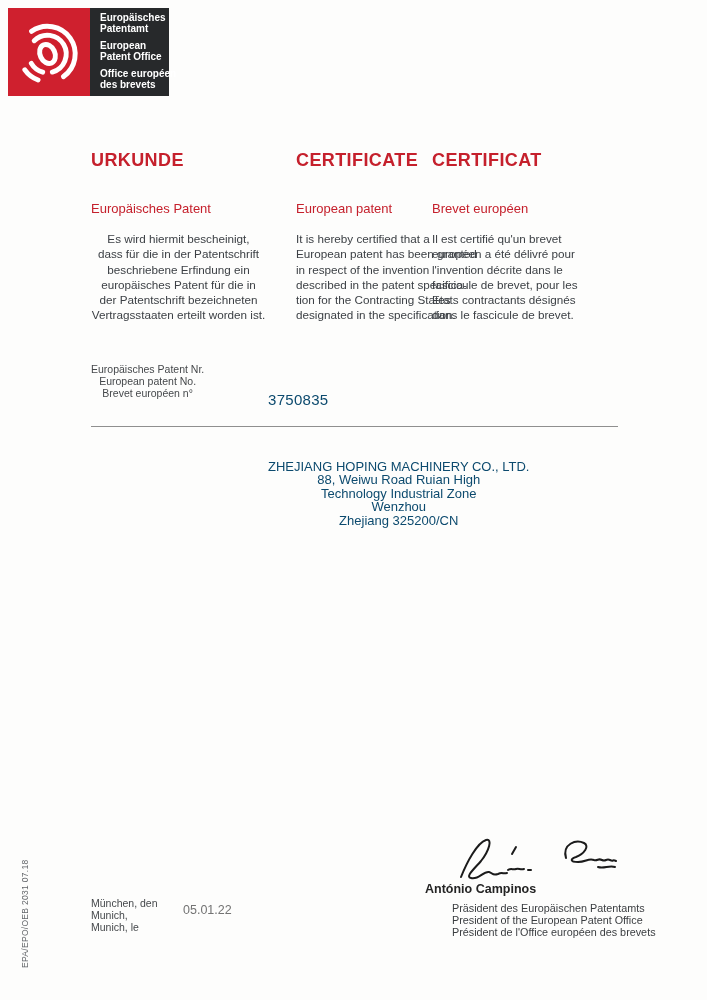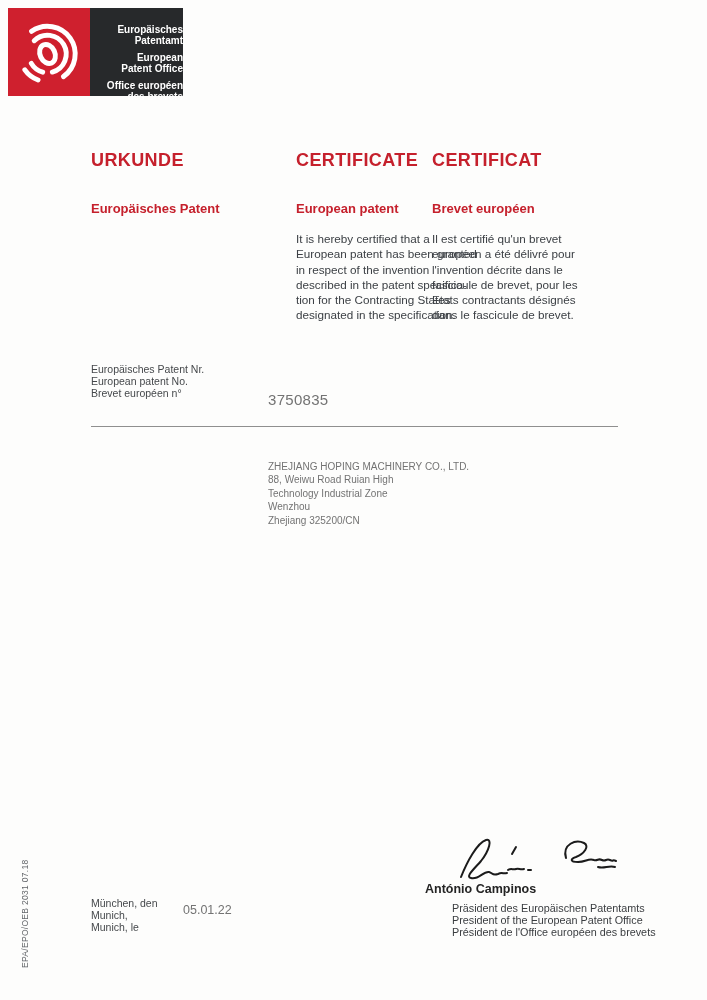--- a/index.html
+++ b/index.html
@@ -5,35 +5,35 @@
   html,body{margin:0;padding:0;background:#e8e8e8;}
   .page{
     position:relative;width:707px;height:1000px;margin:0 auto;
     background:#fdfdfc;overflow:hidden;
     font-family:"Liberation Sans",sans-serif;color:#3c4045;
   }
   .abs{position:absolute;}
   .pre{white-space:pre;}
   
   .logo-red{left:8px;top:8px;width:82px;height:88px;background:#cf202e;}
-  .logo-dark{left:90px;top:8px;width:93px;height:88px;background:#27292b;
-    padding:16px 0 0 10px;box-sizing:border-box;text-align:right;}
+  .logo-dark{left:90px;top:8px;width:79px;height:88px;background:#27292b;
+    padding:4px 0 0 10px;box-sizing:border-box;}
   .logo-name{color:#ffffff;font-weight:bold;font-size:10px;line-height:11px;
     margin-bottom:6px;white-space:pre;}
   
-  .col1{left:91px;} .col2{left:276px;margin-left:20px;} .col3{left:432px;}
+  .col1{left:91px;text-align:center;} .col2{left:276px;margin-left:20px;} .col3{left:432px;}
   .h-title{top:150px;color:#c5202c;font-weight:bold;font-size:18px;letter-spacing:.4px;}
-  .h-sub{top:201px;color:#c5202c;font-weight:bold;font-size:13px;}
+  .h-sub{top:201px;color:#c5202c;font-weight:normal;font-size:13px;}
   .para{top:231px;width:175px;font-size:11.7px;line-height:15.3px;color:#3c4045;}
   
   .label{font-size:10.5px;line-height:11.8px;color:#45484b;}
-  .value{color:#737373;}
+  .value{color:#0c4a6e;text-align:center;}
   .rule{left:91px;top:426px;width:527px;height:1px;background:#8f8f8f;}
   .patent-no{left:268px;top:391px;font-size:15px;letter-spacing:.3px;}
-  .address{left:268px;top:460px;font-size:10px;line-height:13.4px;}
+  .address{left:268px;top:460px;font-size:13px;line-height:13.4px;}
   
   .sig-svg{left:448px;top:834px;}
   .sig-name{left:425px;top:882px;font-weight:bold;font-size:12.5px;color:#242424;}
   .sig-titles{left:452px;top:903px;font-size:10.8px;line-height:11.8px;color:#3a3d40;}
   
   .date-labels{left:91px;top:898px;}
   .date-value{left:183px;top:903px;font-size:12.5px;color:#737373;}
   .form-code{left:20px;top:968px;transform:rotate(-90deg);transform-origin:0 0;
     font-size:8.5px;letter-spacing:.3px;color:#63666a;white-space:nowrap;}
 </style>
@@ -63,20 +63,26 @@
   </div>
 
   <div class="abs col1 h-title">URKUNDE</div>
   <div class="abs col2 h-title">CERTIFICATE</div>
   <div class="abs col3 h-title">CERTIFICAT</div>
 
   <div class="abs col1 h-sub">Europäisches Patent</div>
   <div class="abs col2 h-sub">European patent</div>
   <div class="abs col3 h-sub">Brevet européen</div>
 
+  <div class="abs col1 para pre">Es wird hiermit bescheinigt,
+dass für die in der Patentschrift
+beschriebene Erfindung ein
+europäisches Patent für die in
+der Patentschrift bezeichneten
+Vertragsstaaten erteilt worden ist.</div>
   <div class="abs col2 para pre">It is hereby certified that a
 European patent has been granted
 in respect of the invention
 described in the patent specifica-
 tion for the Contracting States
 designated in the specification.</div>
   <div class="abs col3 para pre">Il est certifié qu'un brevet
 européen a été délivré pour
 l'invention décrite dans le
 fascicule de brevet, pour les

